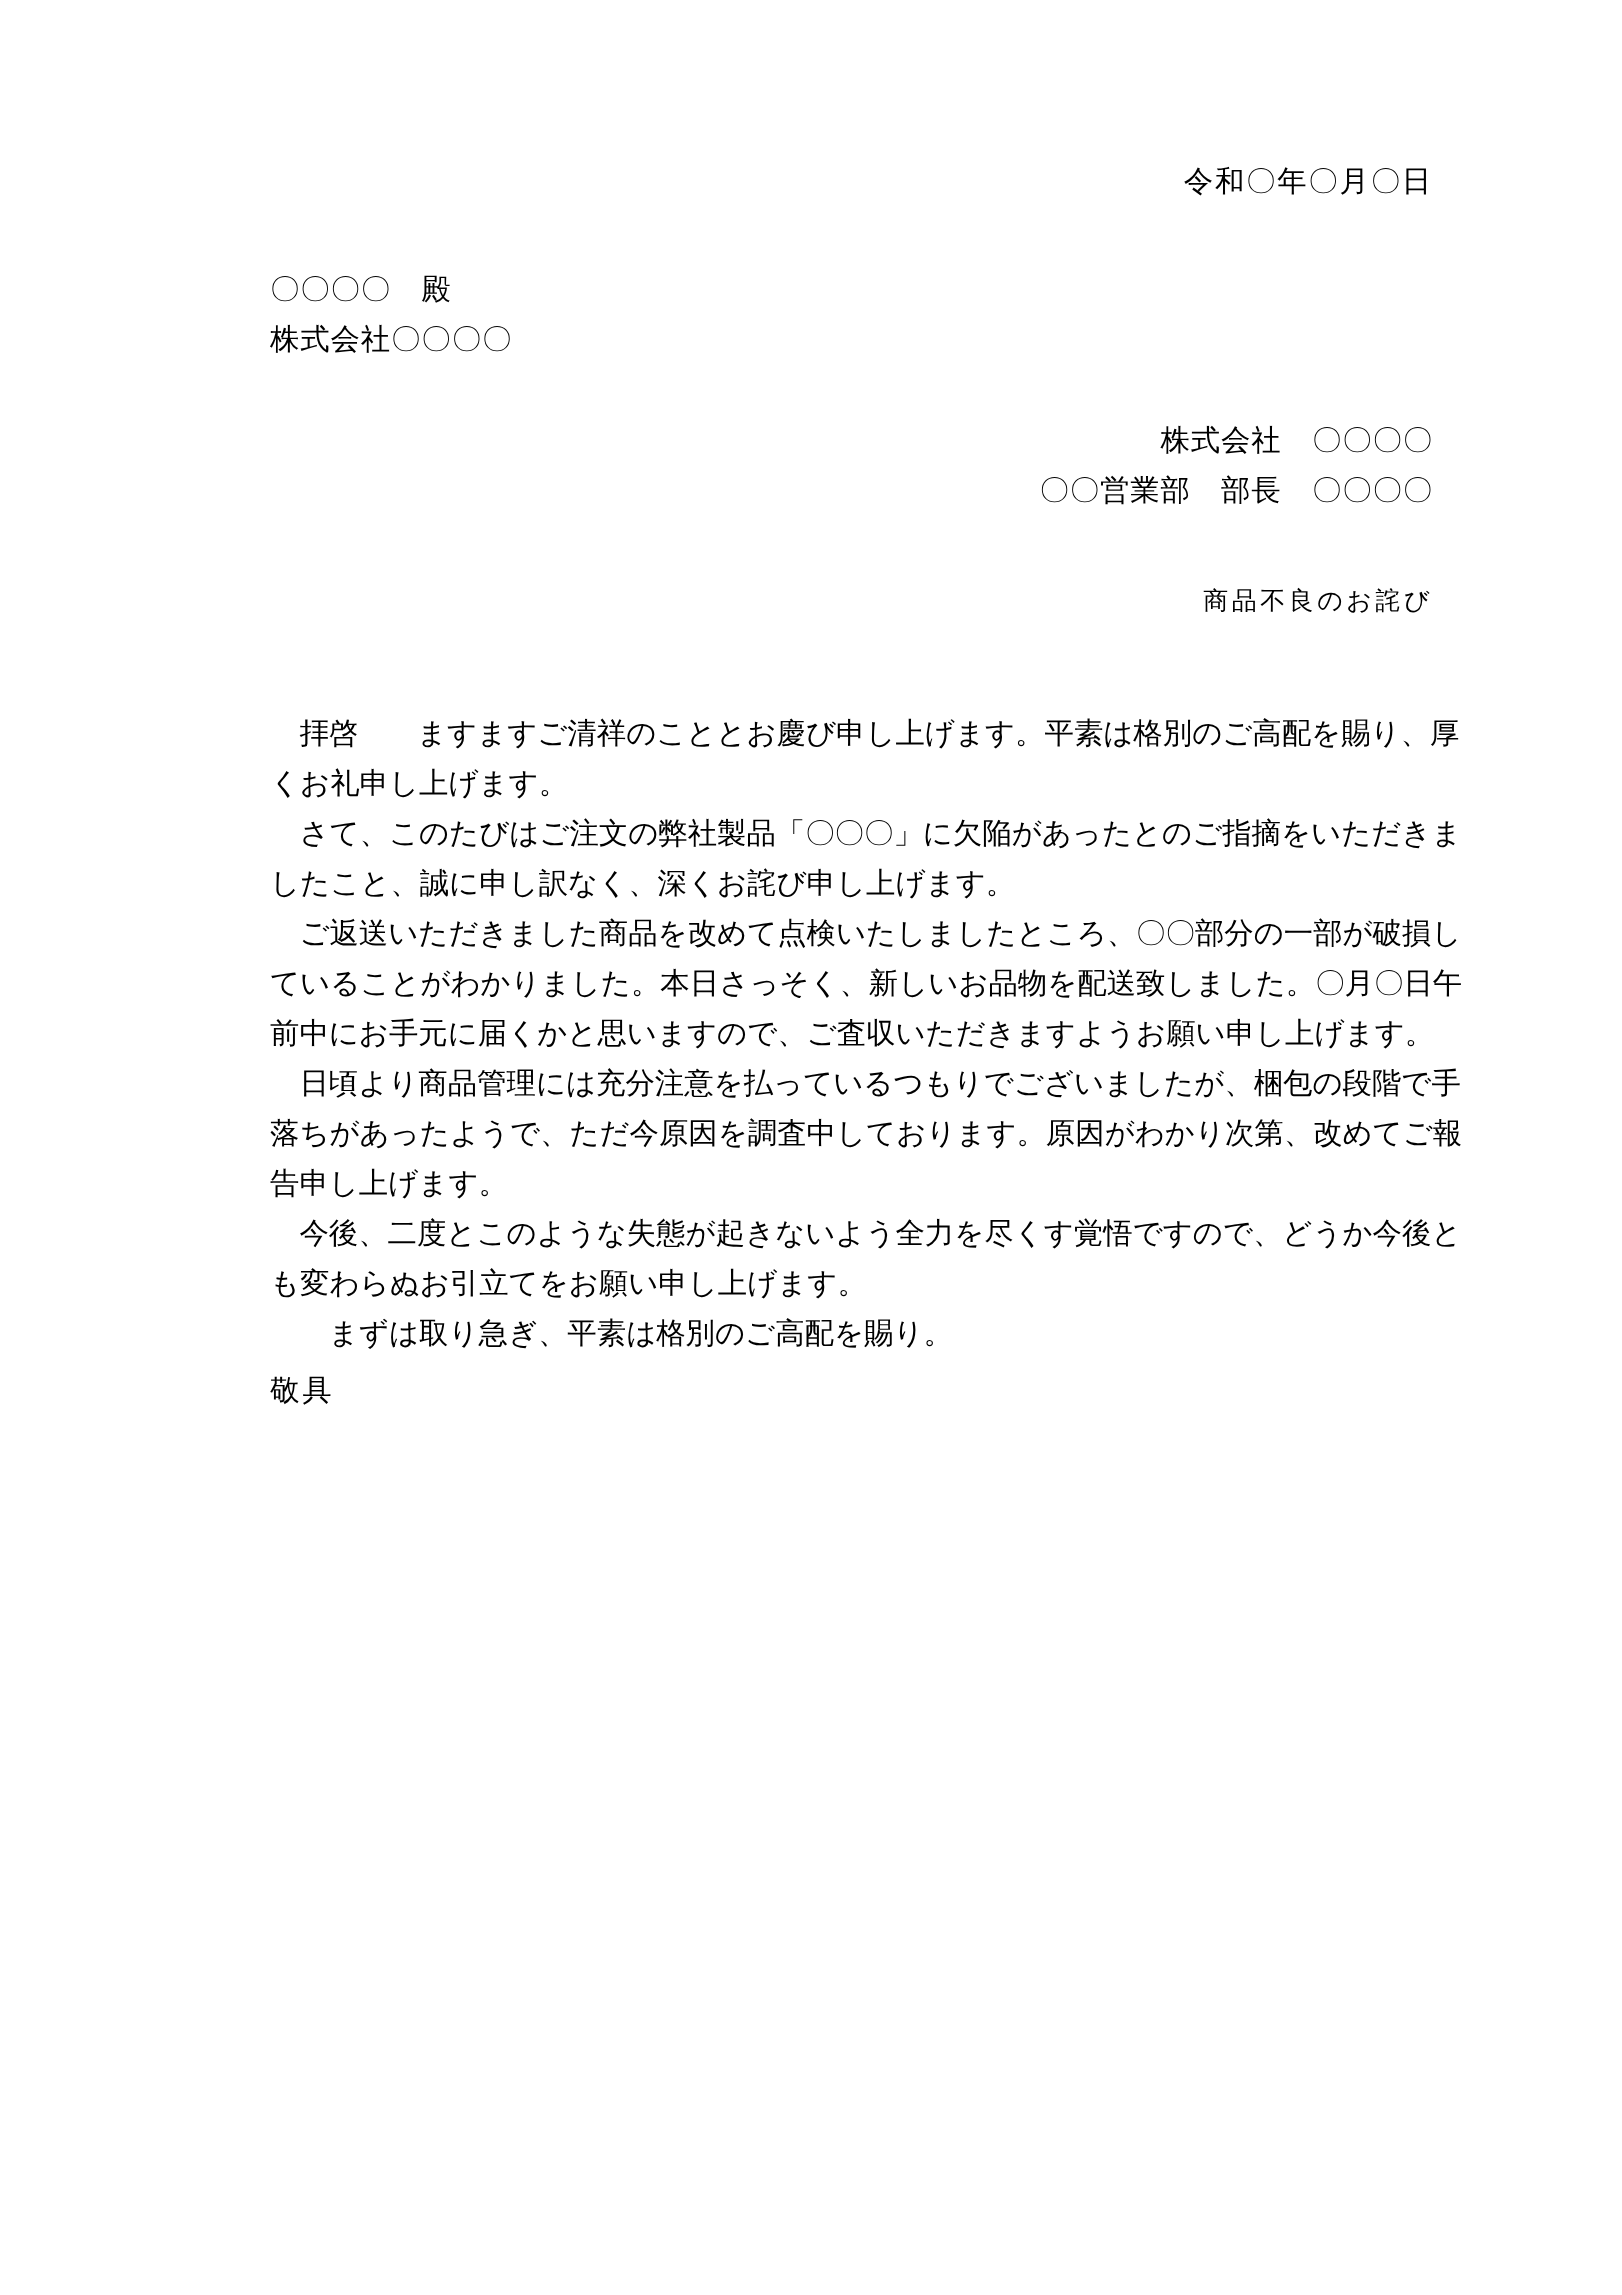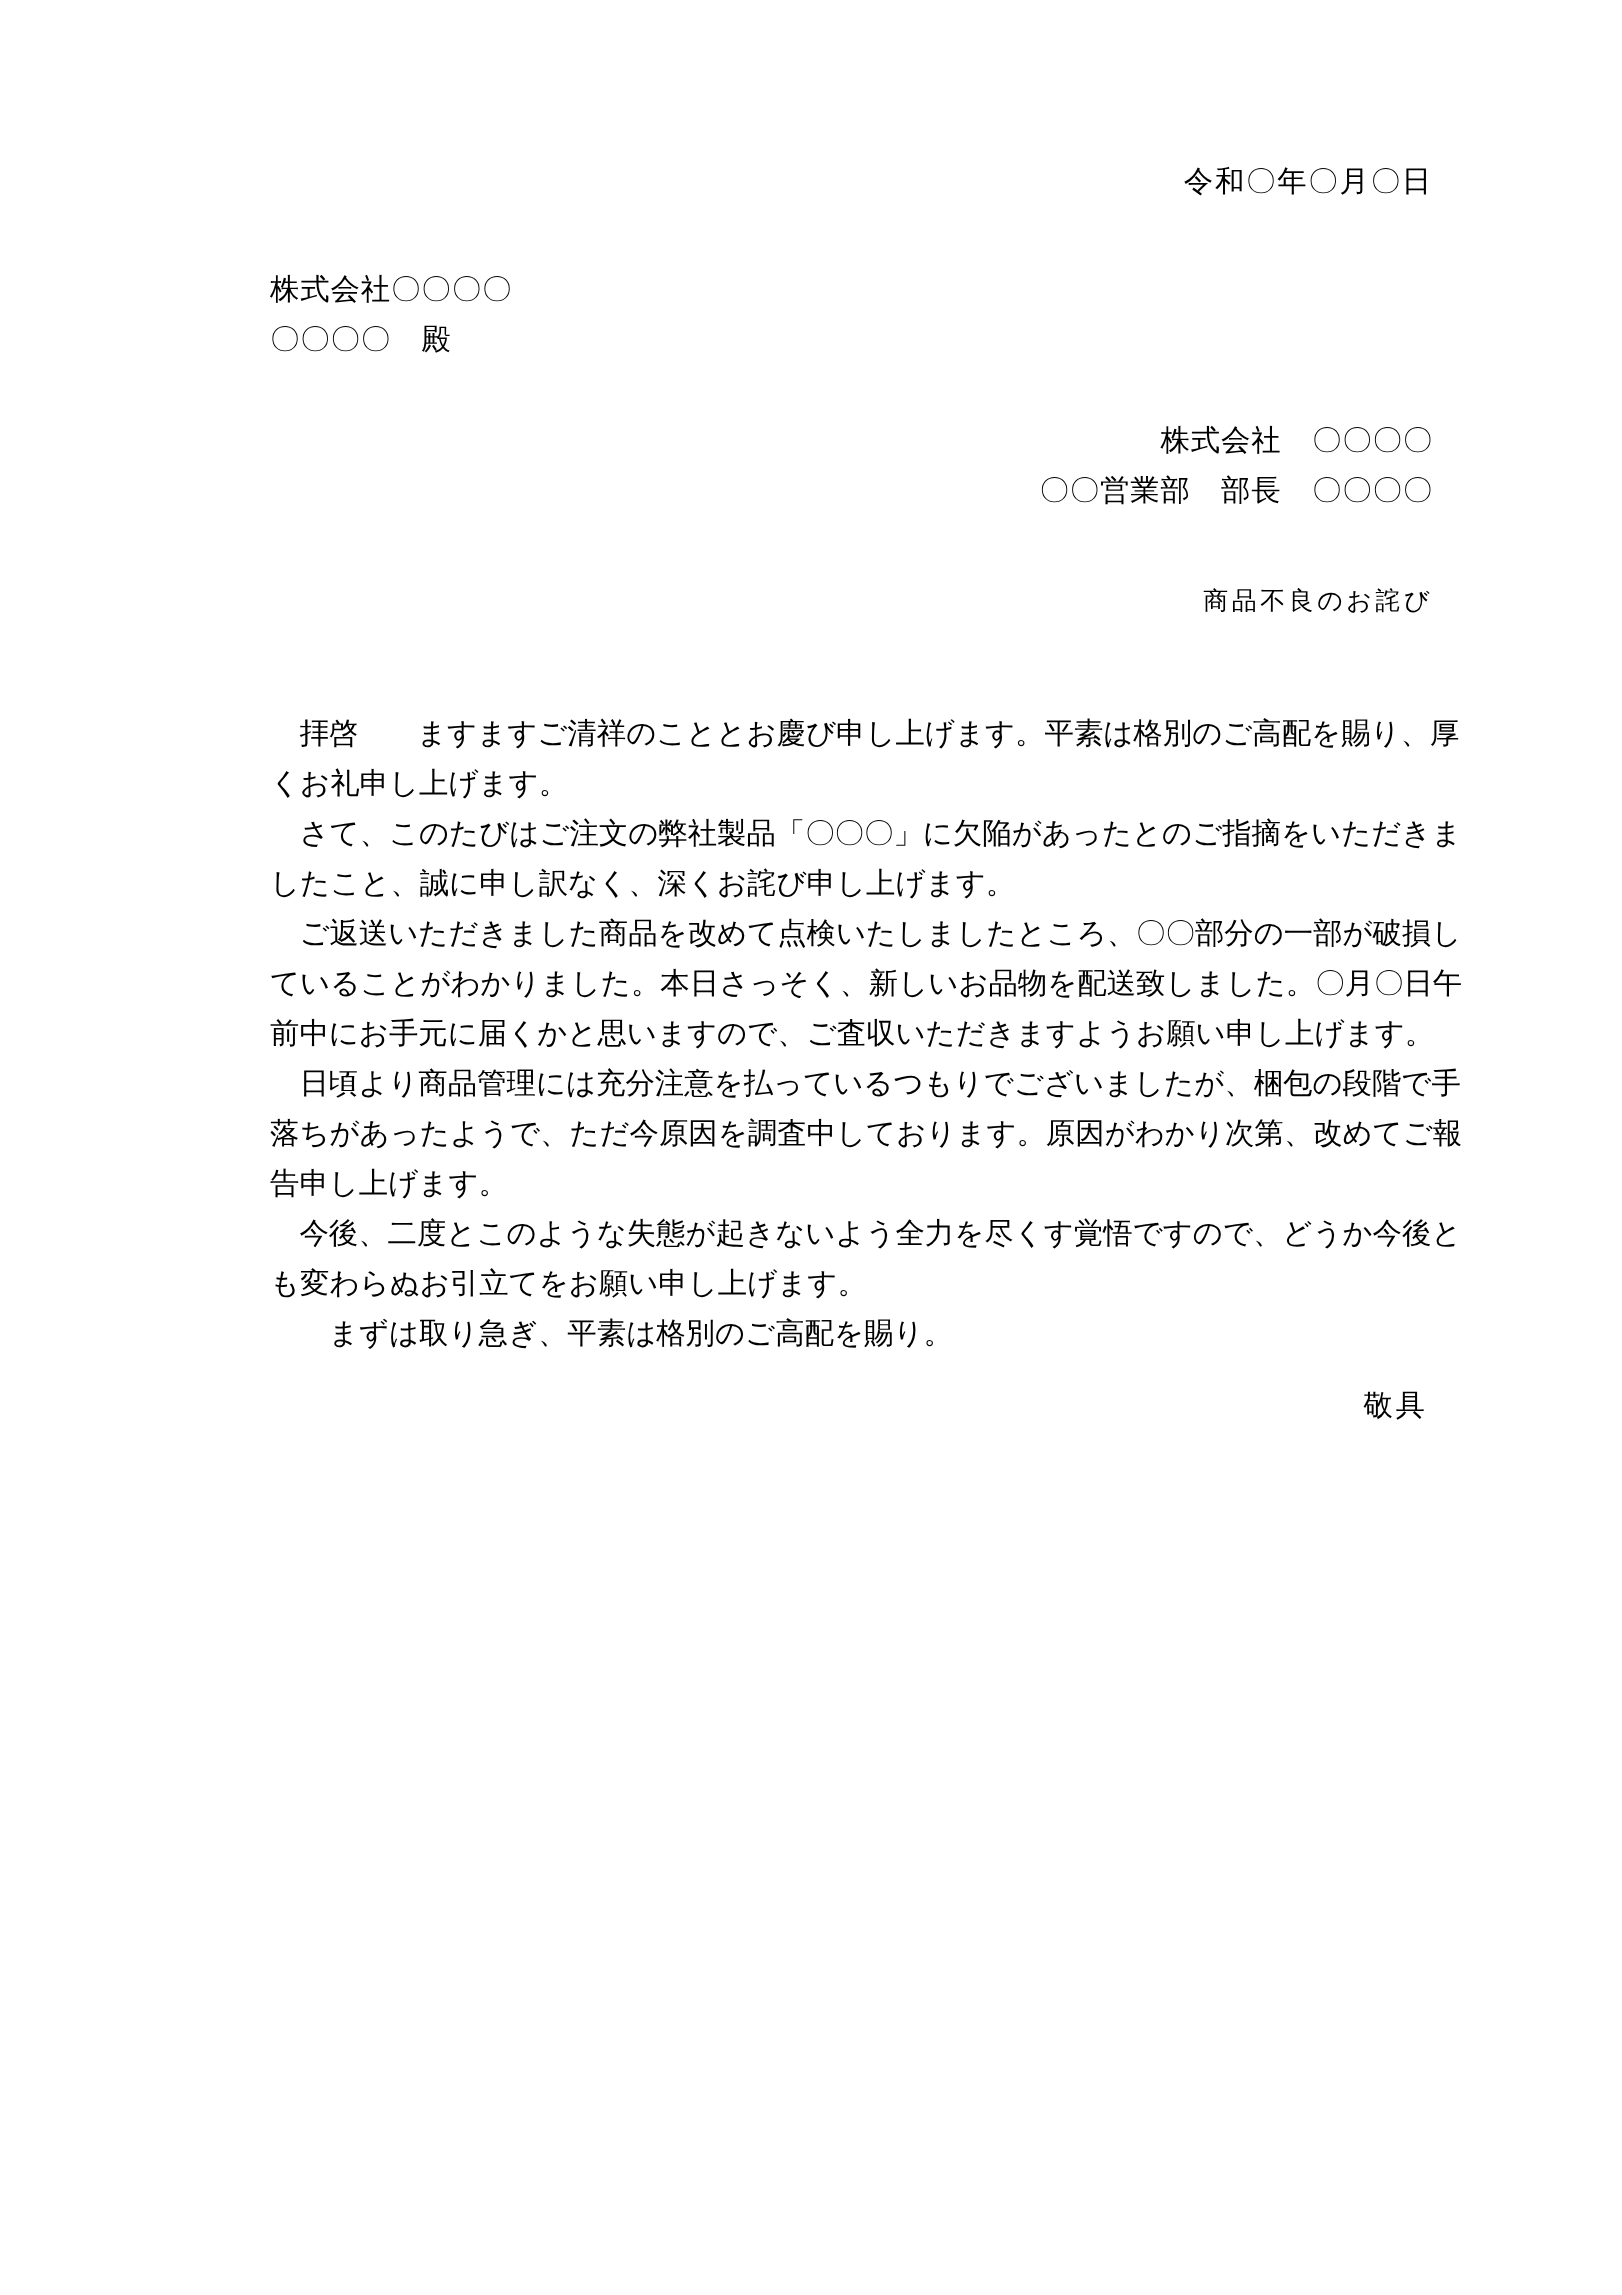--- a/index.html
+++ b/index.html
@@ -82,42 +82,41 @@
     text-align-last: justify;
     letter-spacing: 0;
   }
   
   .body-line.ragged {
     text-align: center;
     text-align-last: left;
   }
 
   .closing-block {
-    margin-top: 22px;
-    text-align: right;
+    margin-top: 7px;
   }
   .closing-block .line {
     letter-spacing: 0.10em;
     padding-right: 5.2px;
   }
 </style>
 </head>
 <body>
 
 <div class="page">
 
   <div class="content">
 
     <div class="date-block">
       <div class="line">令和〇年〇月〇日</div>
     </div>
 
     <div class="recipient-block">
+      <div class="line">〇〇〇〇　殿</div>
       <div class="line">株式会社〇〇〇〇</div>
-      <div class="line">〇〇〇〇　殿</div>
     </div>
 
     <div class="sender-block">
       <div class="line">株式会社　〇〇〇〇</div>
       <div class="line">〇〇営業部　部長　〇〇〇〇</div>
     </div>
 
     <div class="doc-title">商品不良のお詫び</div>
 
     <div class="body-block">

